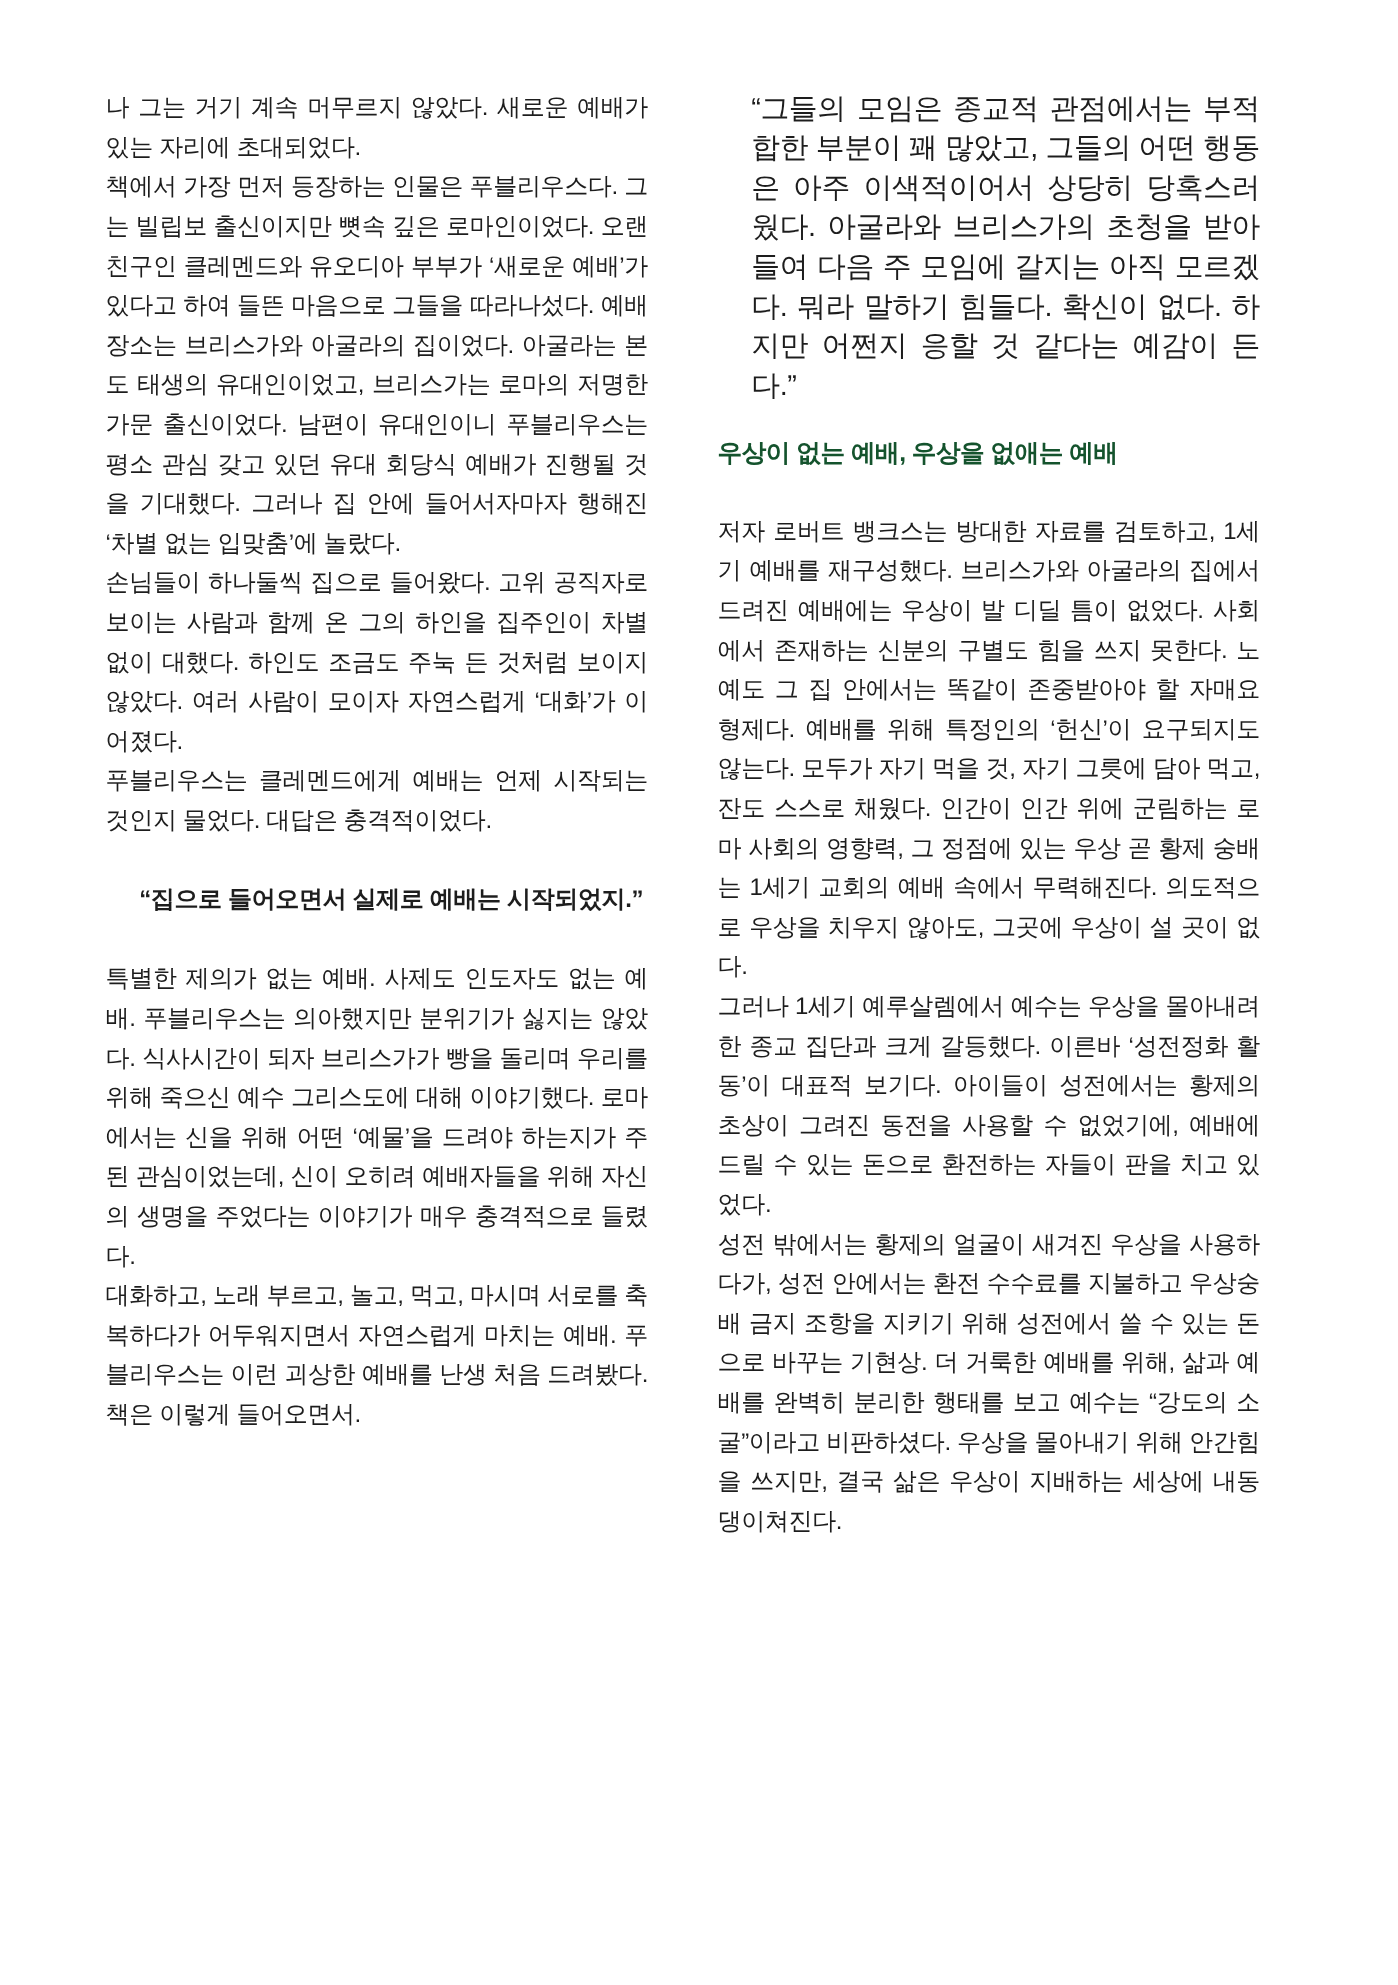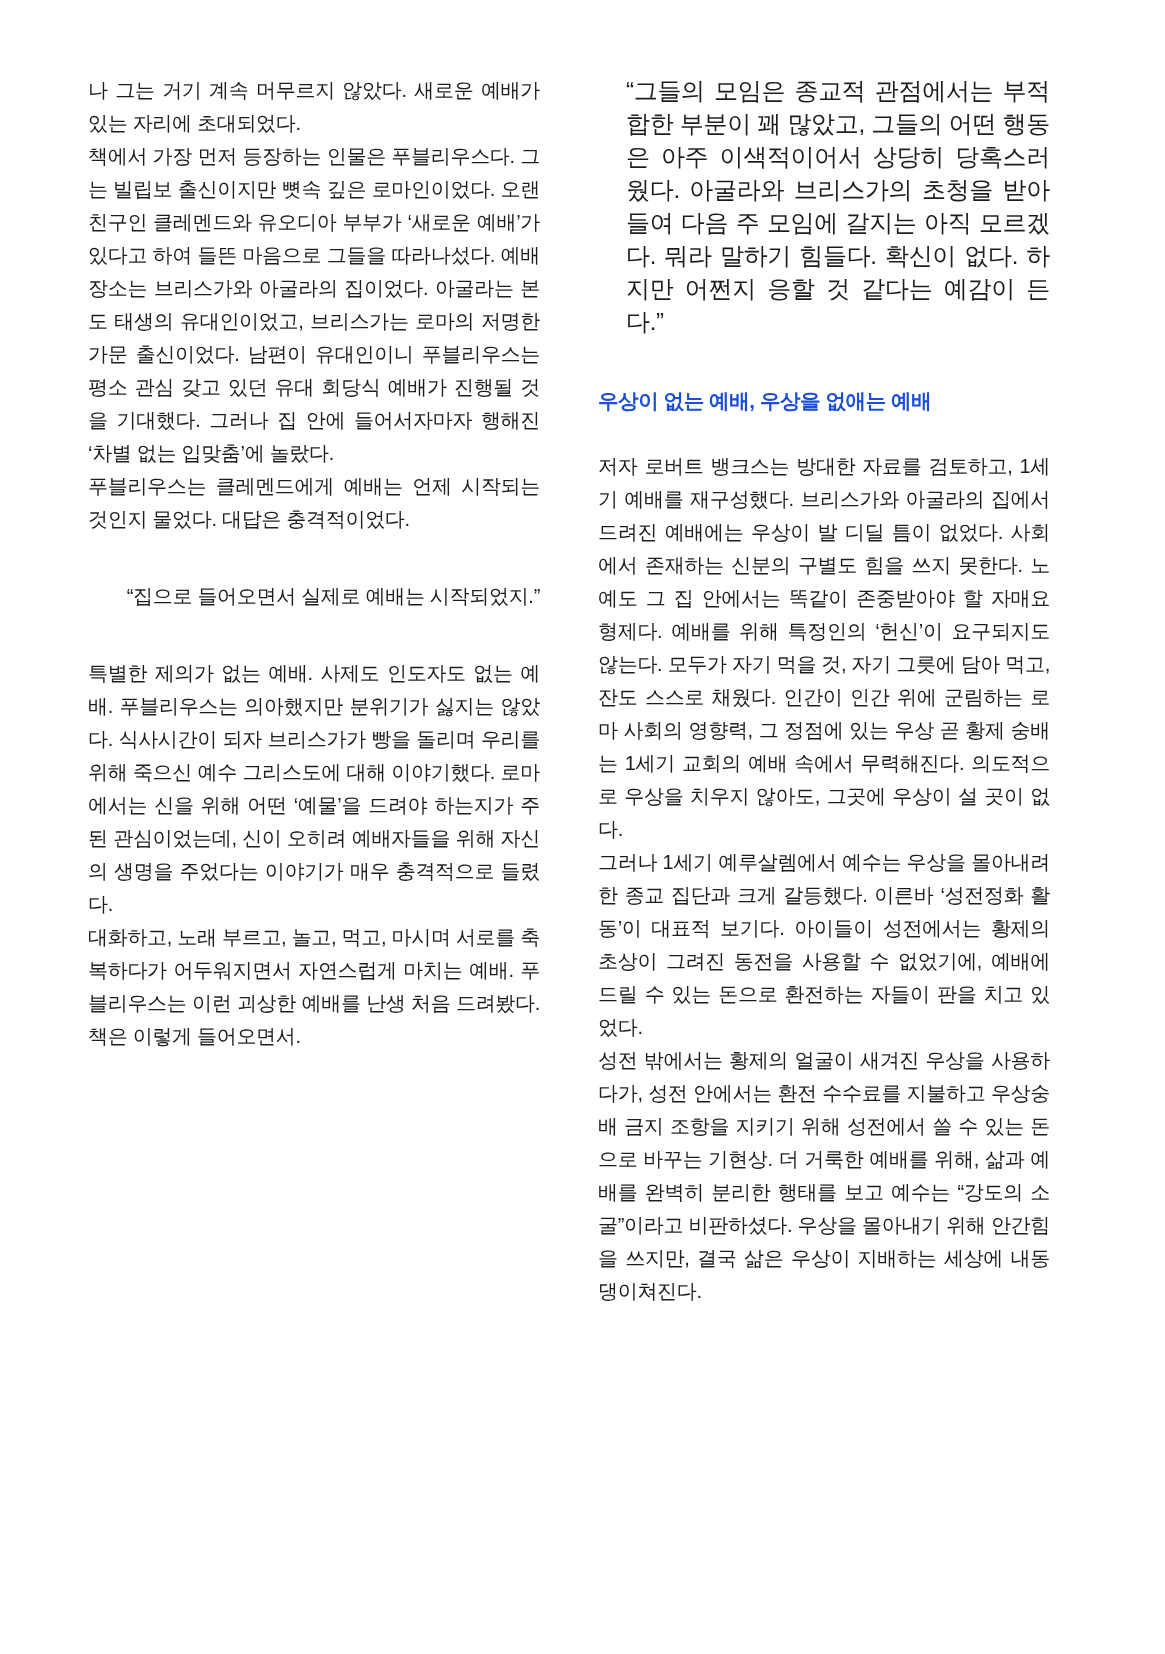--- a/index.html
+++ b/index.html
@@ -29,50 +29,52 @@
   }
   .para {
     margin: 0;
     font-size: 20px;
     line-height: 33px;
     text-align: justify;
     letter-spacing: -0.3px;
     word-break: normal;
   }
   .pull-quote {
-    margin: 44px 0;
+    margin: 33px 0;
     padding-left: 28px;
-    text-align: right;
+    text-align: left;
+    font-weight: bold;
   }
   .blockquote {
     box-sizing: border-box;
     padding-left: 28px;
     font-size: 24px;
     line-height: 33px;
     text-align: justify;
     letter-spacing: -0.3px;
     margin: 0;
   }
   .heading {
-    margin: 46px 0 33px 0;
+    margin: 23px 0 33px 0;
     font-size: 20.5px;
     line-height: 33px;
     font-weight: 700;
     letter-spacing: -0.4px;
-    color: #1d4ed8;
+    color: #14532d;
   }
 </style>
 </head>
 <body>
 
 <div class="page">
 
   <div class="column">
     <p class="para">나 그는 거기 계속 머무르지 않았다. 새로운 예배가 있는 자리에 초대되었다.</p>
     <p class="para">책에서 가장 먼저 등장하는 인물은 푸블리우스다. 그는 빌립보 출신이지만 뼛속 깊은 로마인이었다. 오랜 친구인 클레멘드와 유오디아 부부가 ‘새로운 예배’가 있다고 하여 들뜬 마음으로 그들을 따라나섰다. 예배 장소는 브리스가와 아굴라의 집이었다. 아굴라는 본도 태생의 유대인이었고, 브리스가는 로마의 저명한 가문 출신이었다. 남편이 유대인이니 푸블리우스는 평소 관심 갖고 있던 유대 회당식 예배가 진행될 것을 기대했다. 그러나 집 안에 들어서자마자 행해진 ‘차별 없는 입맞춤’에 놀랐다.</p>
+    <p class="para">손님들이 하나둘씩 집으로 들어왔다. 고위 공직자로 보이는 사람과 함께 온 그의 하인을 집주인이 차별 없이 대했다. 하인도 조금도 주눅 든 것처럼 보이지 않았다. 여러 사람이 모이자 자연스럽게 ‘대화’가 이어졌다.</p>
     <p class="para">푸블리우스는 클레멘드에게 예배는 언제 시작되는 것인지 물었다. 대답은 충격적이었다.</p>
     <p class="para pull-quote">“집으로 들어오면서 실제로 예배는 시작되었지.”</p>
     <p class="para">특별한 제의가 없는 예배. 사제도 인도자도 없는 예배. 푸블리우스는 의아했지만 분위기가 싫지는 않았다. 식사시간이 되자 브리스가가 빵을 돌리며 우리를 위해 죽으신 예수 그리스도에 대해 이야기했다. 로마에서는 신을 위해 어떤 ‘예물’을 드려야 하는지가 주된 관심이었는데, 신이 오히려 예배자들을 위해 자신의 생명을 주었다는 이야기가 매우 충격적으로 들렸다.</p>
     <p class="para">대화하고, 노래 부르고, 놀고, 먹고, 마시며 서로를 축복하다가 어두워지면서 자연스럽게 마치는 예배. 푸블리우스는 이런 괴상한 예배를 난생 처음 드려봤다. 책은 이렇게 들어오면서.</p>
   </div>
 
   <div class="column">
     <div class="blockquote">“그들의 모임은 종교적 관점에서는 부적합한 부분이 꽤 많았고, 그들의 어떤 행동은 아주 이색적이어서 상당히 당혹스러웠다. 아굴라와 브리스가의 초청을 받아들여 다음 주 모임에 갈지는 아직 모르겠다. 뭐라 말하기 힘들다. 확신이 없다. 하지만 어쩐지 응할 것 같다는 예감이 든다.”</div>
     <h2 class="heading">우상이 없는 예배, 우상을 없애는 예배</h2>
     <p class="para">저자 로버트 뱅크스는 방대한 자료를 검토하고, 1세기 예배를 재구성했다. 브리스가와 아굴라의 집에서 드려진 예배에는 우상이 발 디딜 틈이 없었다. 사회에서 존재하는 신분의 구별도 힘을 쓰지 못한다. 노예도 그 집 안에서는 똑같이 존중받아야 할 자매요 형제다. 예배를 위해 특정인의 ‘헌신’이 요구되지도 않는다. 모두가 자기 먹을 것, 자기 그릇에 담아 먹고, 잔도 스스로 채웠다. 인간이 인간 위에 군림하는 로마 사회의 영향력, 그 정점에 있는 우상 곧 황제 숭배는 1세기 교회의 예배 속에서 무력해진다. 의도적으로 우상을 치우지 않아도, 그곳에 우상이 설 곳이 없다.</p>

